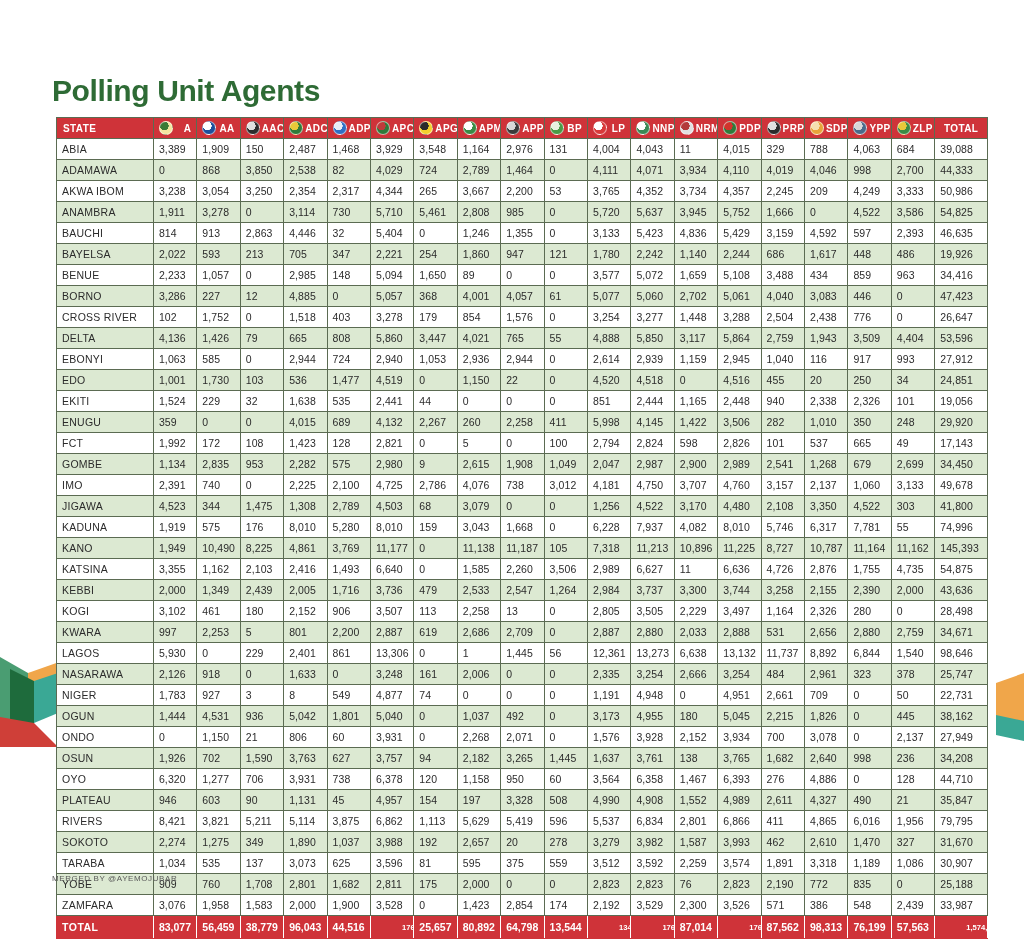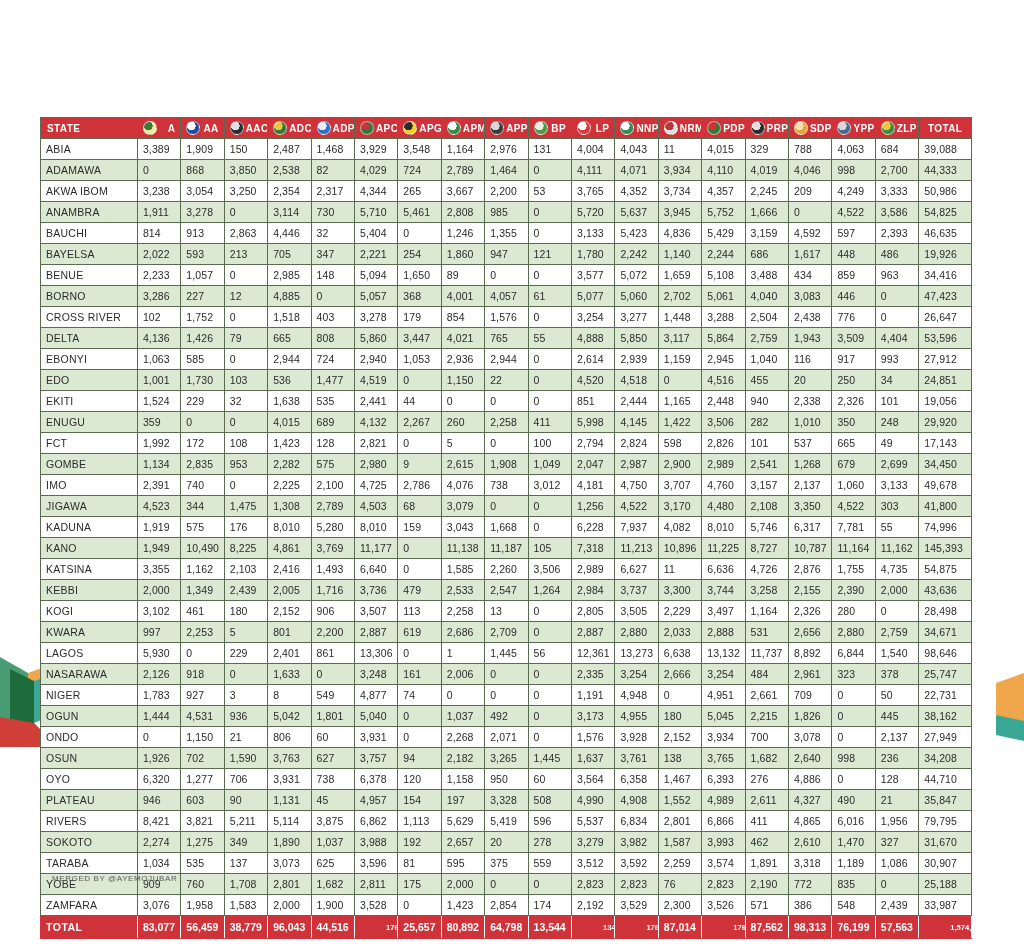--- a/index.html
+++ b/index.html
@@ -27,21 +27,21 @@
     font-size: 30px;
     font-weight: bold;
     letter-spacing: -0.4px;
     color: #2e6b35;
     white-space: nowrap;
   }
 
   
   .table-wrap {
     position: absolute;
-    left: 40px; top: 117px;
+    left: 56px; top: 117px;
     width: 932px;
   }
   table.grid {
     border-collapse: collapse;
     width: 932px;
     table-layout: fixed;
     font-size: 10.5px;
     color: #2b2b2b;
   }
   table.grid th, table.grid td {
@@ -125,20 +125,21 @@
     <polygon points="10,26 34,38 34,80 10,92" fill="#1e6b3c"></polygon>
     <polygon points="34,38 58,30 58,70 34,80" fill="#3aa895"></polygon>
     <polygon points="0,74 34,80 58,104 0,104" fill="#cf3f38"></polygon>
   </svg>
 
   <svg class="deco deco-right" viewBox="0 0 36 90">
     <polygon points="8,18 36,8 36,56 8,66" fill="#f0a64a"></polygon>
     <polygon points="8,50 36,56 36,76 8,70" fill="#3aa895"></polygon>
   </svg>
 
+  <div class="title">Polling Unit Agents</div>
 
   <div class="table-wrap">
     <table class="grid">
       <colgroup id="cols">
           <col style="width: 96px;">
           <col style="width: 43px;">
           <col style="width: 43px;">
           <col style="width: 43px;">
           <col style="width: 43px;">
           <col style="width: 43px;">

